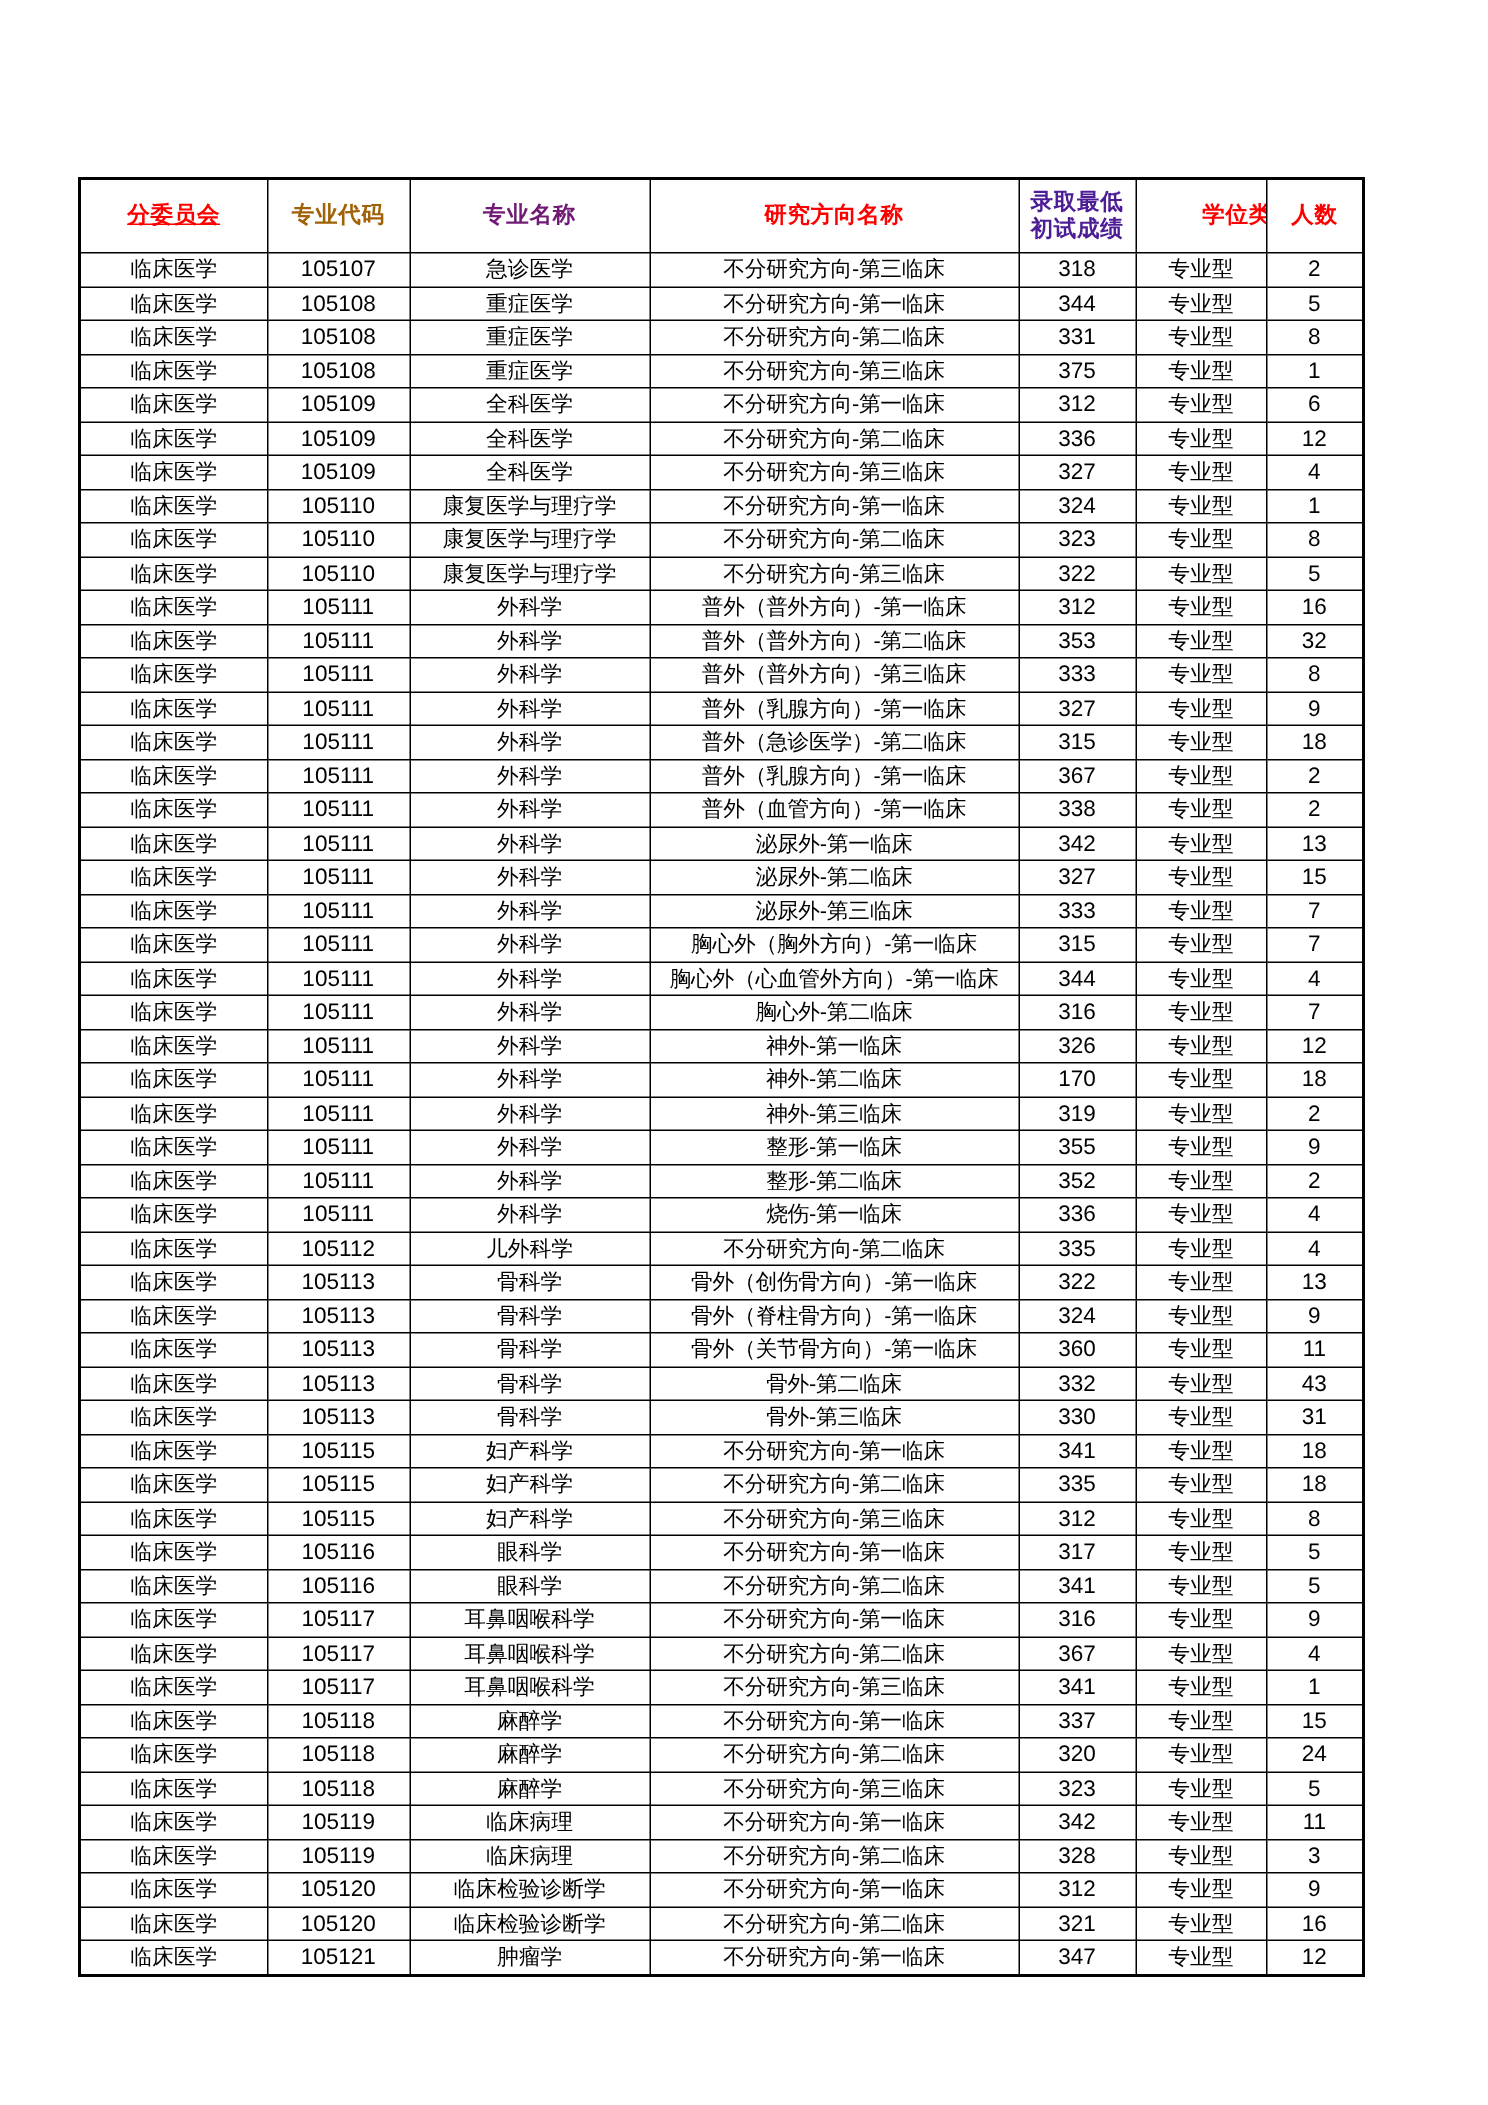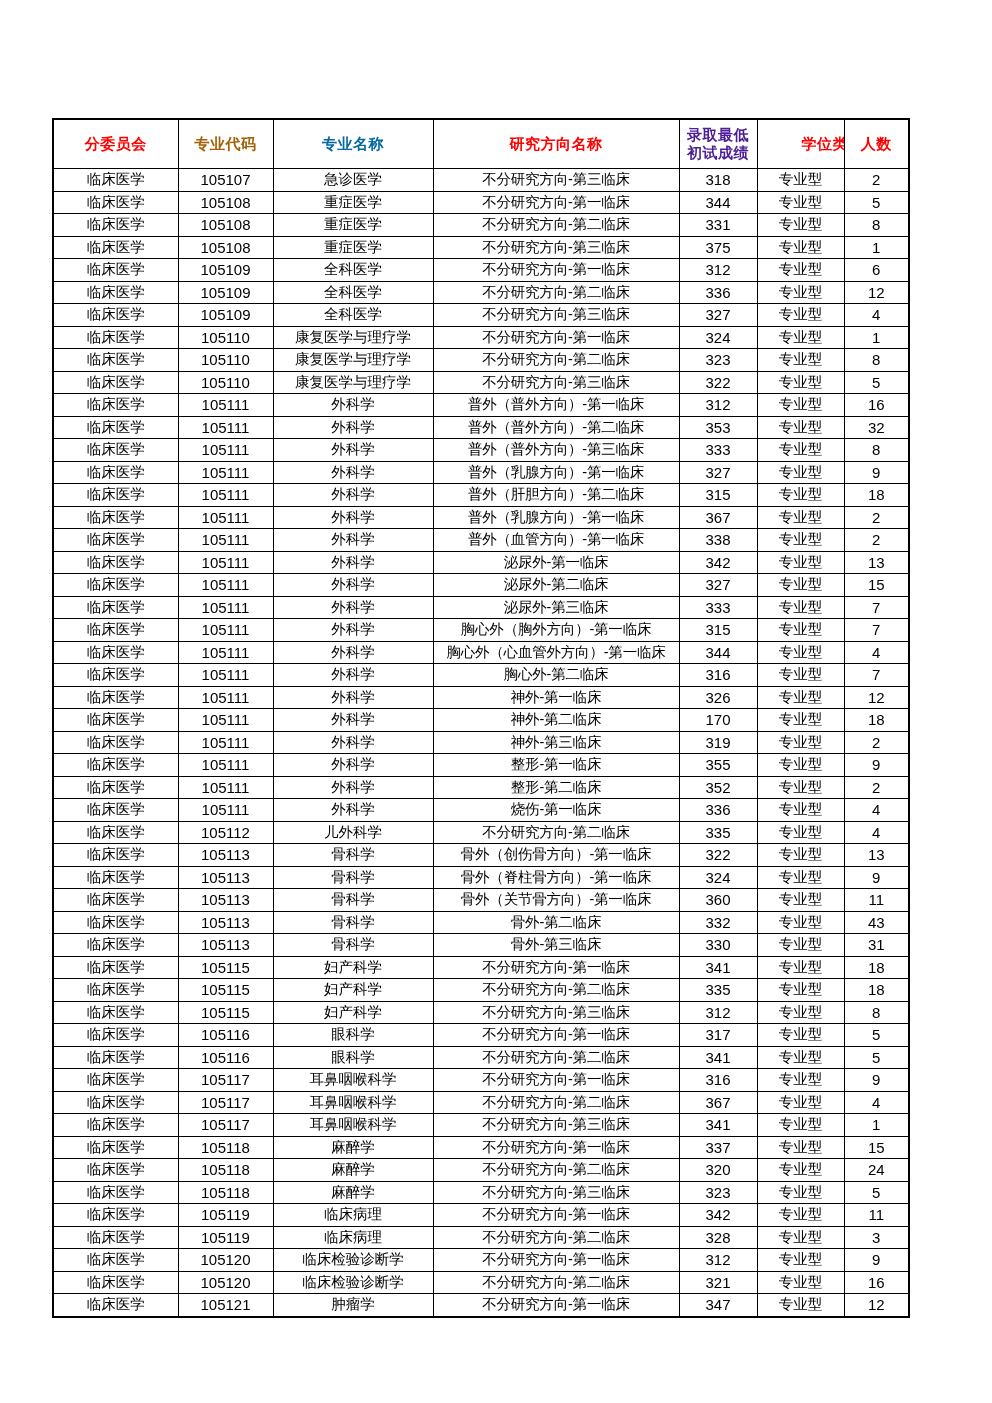--- a/index.html
+++ b/index.html
@@ -75,23 +75,23 @@
       <col class="c-committee">
       <col class="c-code">
       <col class="c-major">
       <col class="c-direction">
       <col class="c-score">
       <col class="c-degree">
       <col class="c-count">
     </colgroup>
     <thead>
       <tr>
-        <th style="color: rgb(255, 0, 0);">分委员会</th>
+        <th style="color: rgb(255, 0, 0); text-decoration: underline;">分委员会</th>
         <th style="color: #a16207;">专业代码</th>
-        <th style="color: #0369a1;">专业名称</th>
+        <th style="color: #701a75;">专业名称</th>
         <th style="color: rgb(255, 0, 0);">研究方向名称</th>
         <th style="color: #4c1d95;">
           <span class="two-line">录取最低</span>
           <span class="two-line">初试成绩</span>
         </th>
         <th style="color: rgb(255, 0, 0); padding-left: 44px;">学位类型</th>
         <th style="color: rgb(255, 0, 0);">人数</th>
       </tr>
     </thead>
     <tbody id="table-body">
@@ -218,21 +218,21 @@
           <td>外科学</td>
           <td class="tight">普外（乳腺方向）-第一临床</td>
           <td class="num">327</td>
           <td>专业型</td>
           <td class="num">9</td>
         </tr>
         <tr>
           <td>临床医学</td>
           <td class="num">105111</td>
           <td>外科学</td>
-          <td class="tight">普外（肝胆方向）-第二临床</td>
+          <td class="tight">普外（急诊医学）-第二临床</td>
           <td class="num">315</td>
           <td>专业型</td>
           <td class="num">18</td>
         </tr>
         <tr>
           <td>临床医学</td>
           <td class="num">105111</td>
           <td>外科学</td>
           <td class="tight">普外（乳腺方向）-第一临床</td>
           <td class="num">367</td>

